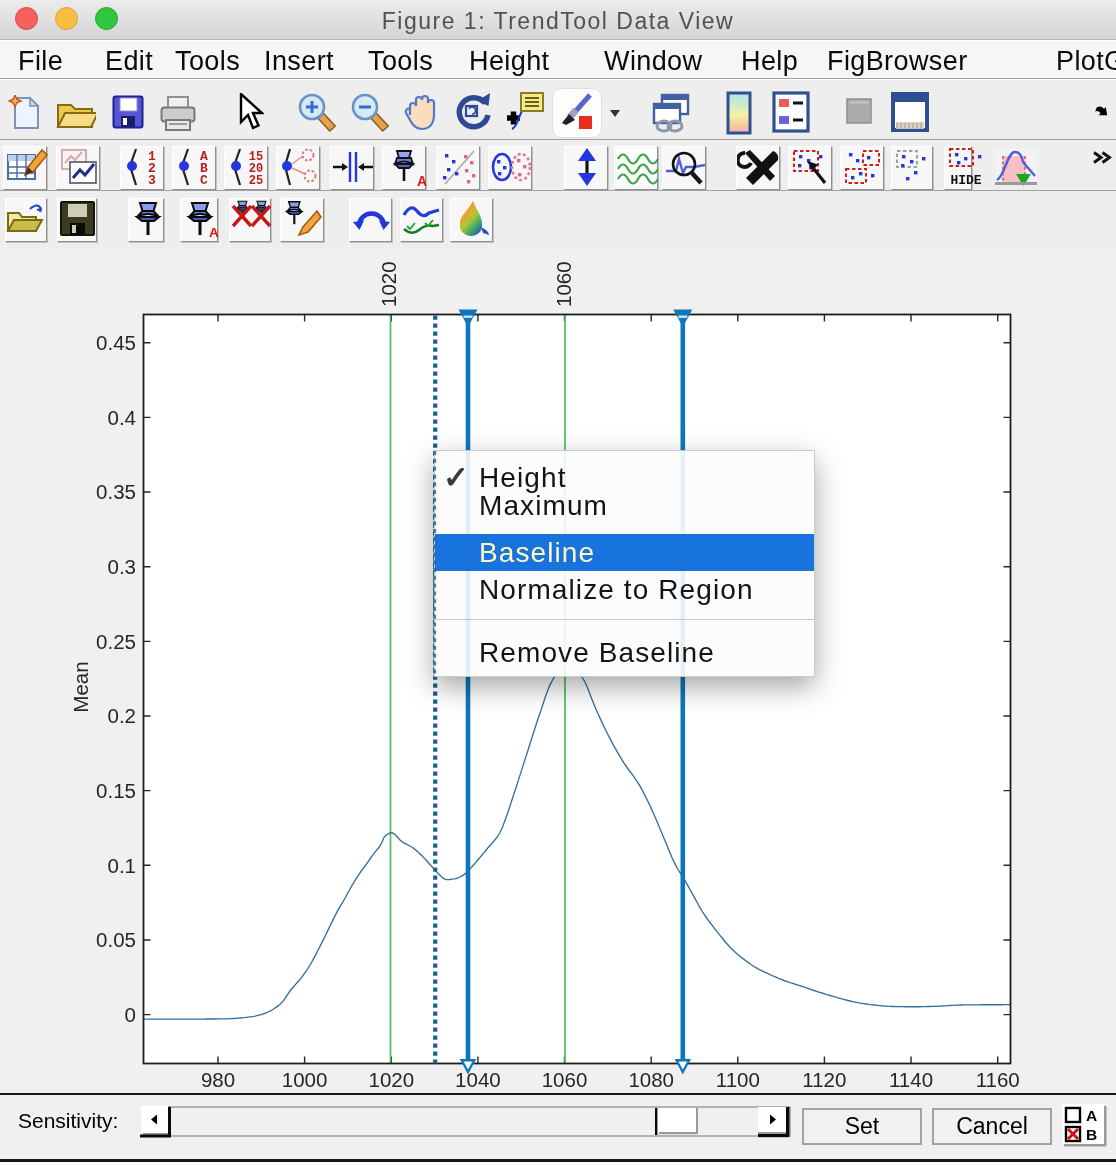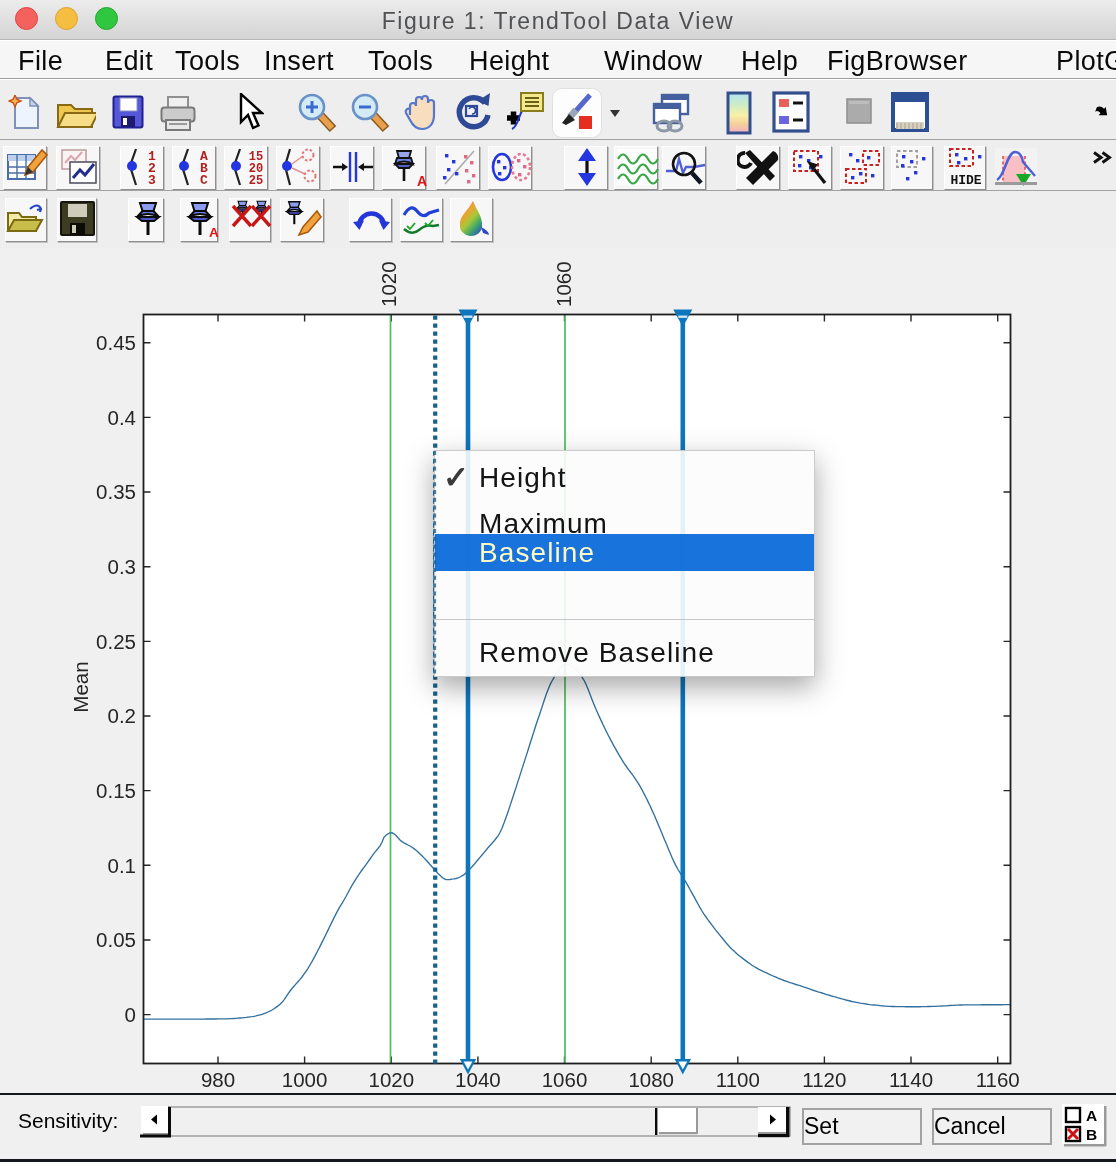--- a/index.html
+++ b/index.html
@@ -23,21 +23,21 @@
 .mi {position:absolute;left:0;width:100%;height:37px;line-height:37px;padding-left:44px;letter-spacing:1.1px}
 .mi.sel {background:#1873dc;color:#fef9c3}
 #chk {position:absolute;left:8px;top:0px;font-size:31px;color:#3a3a3a;letter-spacing:0;font-weight:bold}
 #msep {position:absolute;left:0;top:168px;width:100%;height:1px;background:#cicic1;background:#c9c9c9}
 #bottom {position:absolute;left:0;top:1093px;width:1116px;height:73px;background:#f0f0f0;
  border-top:2.5px solid #14181d}
 #sens {position:absolute;left:18px;top:14px;font-size:21px;color:#000}
 #blackline {position:absolute;left:0;top:1159px;width:1116px;height:3px;background:#14181d}
 #below {position:absolute;left:0;top:1162px;width:1116px;height:4px;background:#fdfdfd}
 .btn {position:absolute;top:1108px;width:120px;height:37px;background:#f1f1f1;
- border:2px solid #a2a2a2;font-size:23px;text-align:left;line-height:33px;color:#000}
+ border:2px solid #a2a2a2;font-size:23px;text-align:center;line-height:33px;color:#000}
 </style></head><body>
 <div id="win">
 <div id="titlebar">
  <div class="light" style="left:14.5px;background:#f5615c;border:1px solid #e0453f"></div>
  <div class="light" style="left:54.5px;background:#f6be40;border:1px solid #dfa133"></div>
  <div class="light" style="left:94.5px;background:#2fc640;border:1px solid #28a532"></div>
  <div id="title">Figure 1: TrendTool Data View</div>
 </div>
 <div id="menubar">
  <span class="m" style="left:18px">File</span>
@@ -275,21 +275,21 @@
         </svg></div>
       <div class="b2" style="left:891px;width:42px"><svg width="42" height="40" viewBox="0 0 42 40">
           <rect x="5" y="4" width="20" height="16" fill="none" stroke="#a0a0a0" stroke-width="2" stroke-dasharray="3.5,2.5"></rect>
           <rect x="10" y="8" width="3.4" height="3.4" fill="#2436e0"></rect>
           <rect x="18" y="13" width="3.4" height="3.4" fill="#2436e0"></rect>
           <rect x="9" y="17" width="3.4" height="3.4" fill="#2436e0"></rect>
           <rect x="22" y="24" width="3.4" height="3.4" fill="#2436e0"></rect>
           <rect x="14" y="30" width="3.4" height="3.4" fill="#2436e0"></rect>
           <rect x="30" y="10" width="3.4" height="3.4" fill="#2436e0"></rect>
         </svg></div>
-      <div class="b2" style="left:944px;width:42px"><svg width="42" height="40" viewBox="0 0 42 40">
+      <div class="b2" style="left:944px;width:28px"><svg width="42" height="40" viewBox="0 0 42 40">
           <rect x="5" y="2" width="23" height="17" fill="none" stroke="#cc2020" stroke-width="2" stroke-dasharray="3.5,2.5"></rect>
           <rect x="10" y="6" width="3.4" height="3.4" fill="#2436e0"></rect>
           <rect x="19" y="10" width="3.4" height="3.4" fill="#2436e0"></rect>
           <rect x="12" y="14" width="3.4" height="3.4" fill="#2436e0"></rect>
           <rect x="33" y="8" width="3.4" height="3.4" fill="#2436e0"></rect>
           <text x="21" y="37" font-size="13" font-weight="bold" fill="#111" text-anchor="middle" font-family="Liberation Mono">HIDE</text>
         </svg></div>
       <svg style="position:absolute;left:995px;top:66px" width="42" height="42" viewBox="0 0 42 42">
         <rect x="0" y="2" width="42" height="36" fill="#f2f2f2"></rect>
         <path d="M8,36 V10 h22 V36 z" fill="#f8c0c4"></path>
@@ -419,22 +419,23 @@
           <text x="136" y="424.7" text-anchor="end">0.4</text>
           <text x="136" y="350.1" text-anchor="end">0.45</text>
         </g>
 <text transform="translate(88,687) rotate(-90)" text-anchor="middle" font-size="20.5" fill="#262626" font-family="Liberation Sans, sans-serif">Mean</text>
 <text transform="translate(396,307) rotate(-90)" font-size="20.5" fill="#262626" font-family="Liberation Sans, sans-serif">1020</text>
 <text transform="translate(570.5,307) rotate(-90)" font-size="20.5" fill="#262626" font-family="Liberation Sans, sans-serif">1060</text>
 </g>
 </svg>
 <div id="menu">
 <div class="mi" style="top:8px">Height<span id="chk">✓</span></div>
-<div class="mi" style="top:54px">Maximum</div>
+<div class="mi" style="top:36px">Maximum</div>
 <div class="mi sel" style="top:83px">Baseline</div>
+<div class="mi" style="top:120px">Normalize to Region</div>
 <div id="msep"></div>
 <div class="mi" style="top:183px">Remove Baseline</div>
 </div>
 <svg id="mover" width="1116" height="1166" viewBox="0 0 1116 1166" style="position:absolute;left:0;top:0;pointer-events:none">
 <line x1="434.6" y1="451" x2="434.6" y2="677" stroke="rgba(26,96,140,0.8)" stroke-width="3" stroke-dasharray="4,3.8"></line>
 <rect x="465.8" y="451" width="4.6" height="226" fill="rgba(14,118,188,0.07)"></rect>
 <rect x="680.5" y="451" width="4.6" height="226" fill="rgba(14,118,188,0.05)"></rect>
 <rect x="564.2" y="451" width="1.7" height="226" fill="rgba(75,191,92,0.06)"></rect>
 </svg>
 <div id="bottom">

